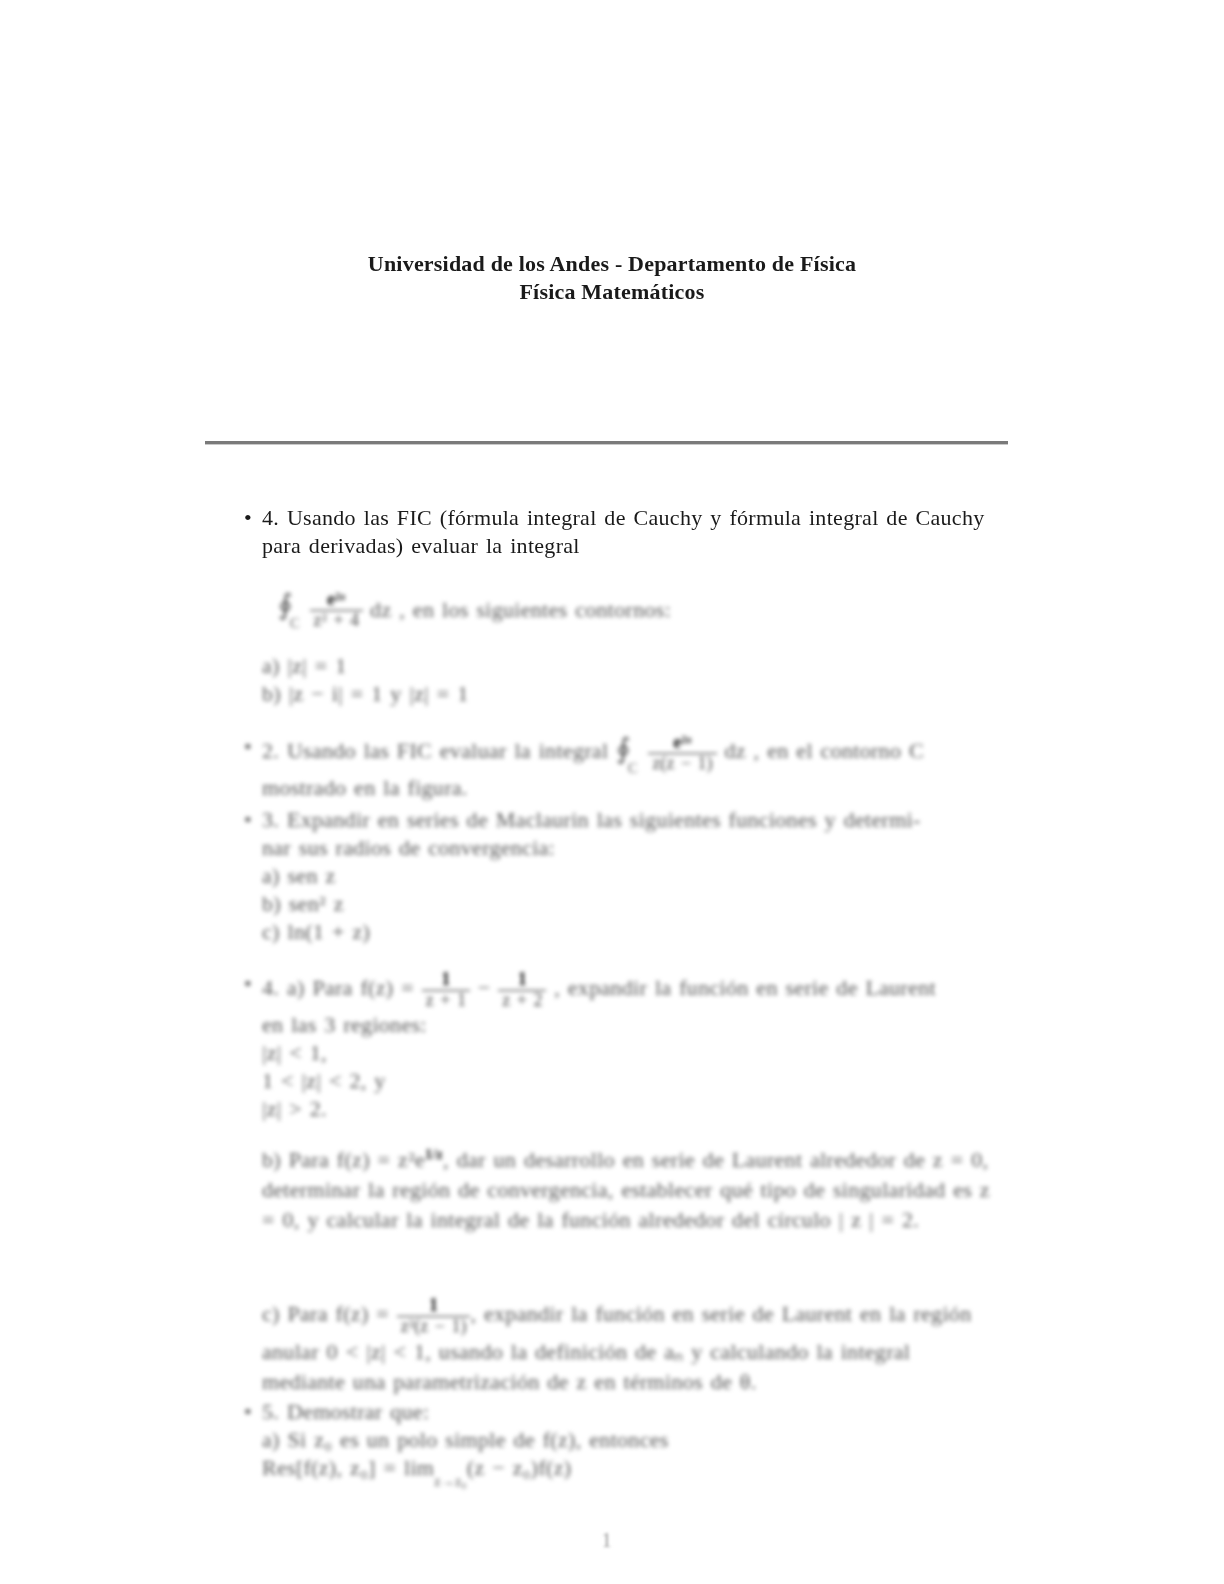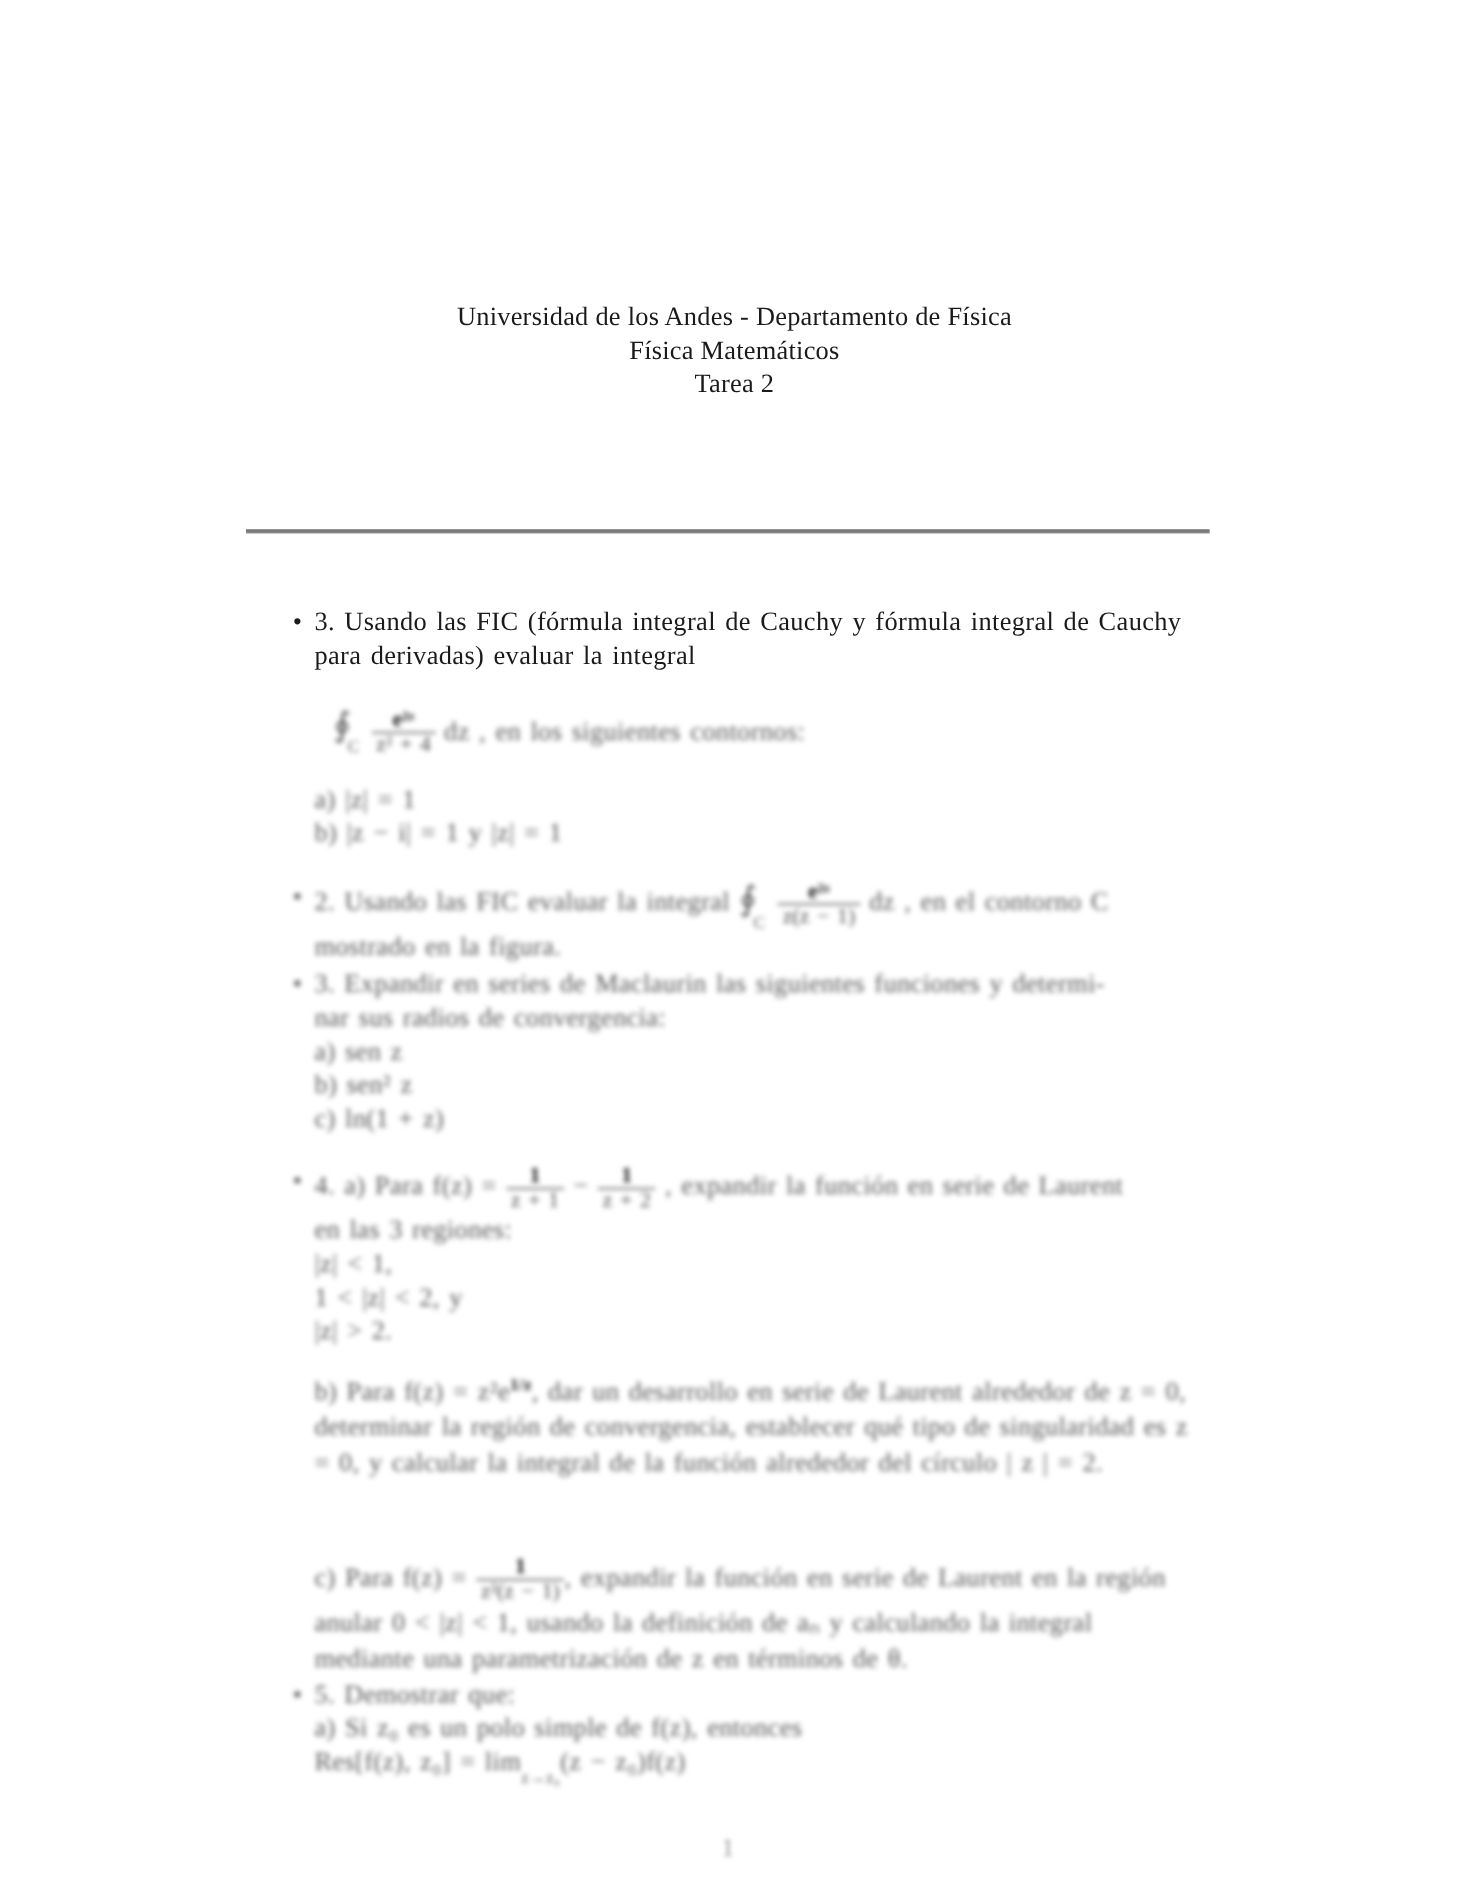--- a/index.html
+++ b/index.html
@@ -6,21 +6,21 @@
   .page{
     position:relative;
     width:1224px;height:1584px;
     background:#ffffff;
     font-family:"Liberation Serif", serif;
     color:#1a1a1a;
     overflow:hidden;
   }
   .header{
     position:absolute;top:250px;left:212px;width:800px;
-    text-align:center;font-weight:normal;font-size:22px;line-height:28px;
+    text-align:center;font-weight:bold;font-size:22px;line-height:28px;
     letter-spacing:0.2px;
   }
   .rule{
     position:absolute;top:441px;left:205px;width:803px;height:3px;
     background:#7a7a7a;box-shadow:0 1px 0 #c9c9c9;
   }
   .block{
     position:absolute;left:244px;width:748px;
     font-size:22px;line-height:28px;letter-spacing:0.3px;word-spacing:2px;
   }
@@ -49,29 +49,28 @@
   }
 </style>
 </head>
 <body>
 
 <div class="page">
 
   <div class="header">
     <div>Universidad de los Andes - Departamento de Física</div>
     <div>Física Matemáticos</div>
-    <div>Tarea 2</div>
   </div>
 
   <div class="rule"></div>
 
   <div class="block" style="top:504px">
     <div class="row">
       <span class="bullet">•</span>
-      <div class="btext">3. Usando las FIC (fórmula integral de Cauchy y fórmula integral de Cauchy para derivadas) evaluar la integral</div>
+      <div class="btext">4. Usando las FIC (fórmula integral de Cauchy y fórmula integral de Cauchy para derivadas) evaluar la integral</div>
     </div>
   </div>
 
   <div class="indent blur" style="top:590px;left:278px">
     <div class="formula-row">
       <span><span class="intg">∮</span><span class="isub">C</span></span>
       <span class="frac">
         <span class="num">e²ᶻ</span>
         <span class="den">z² + 4</span>
       </span>

